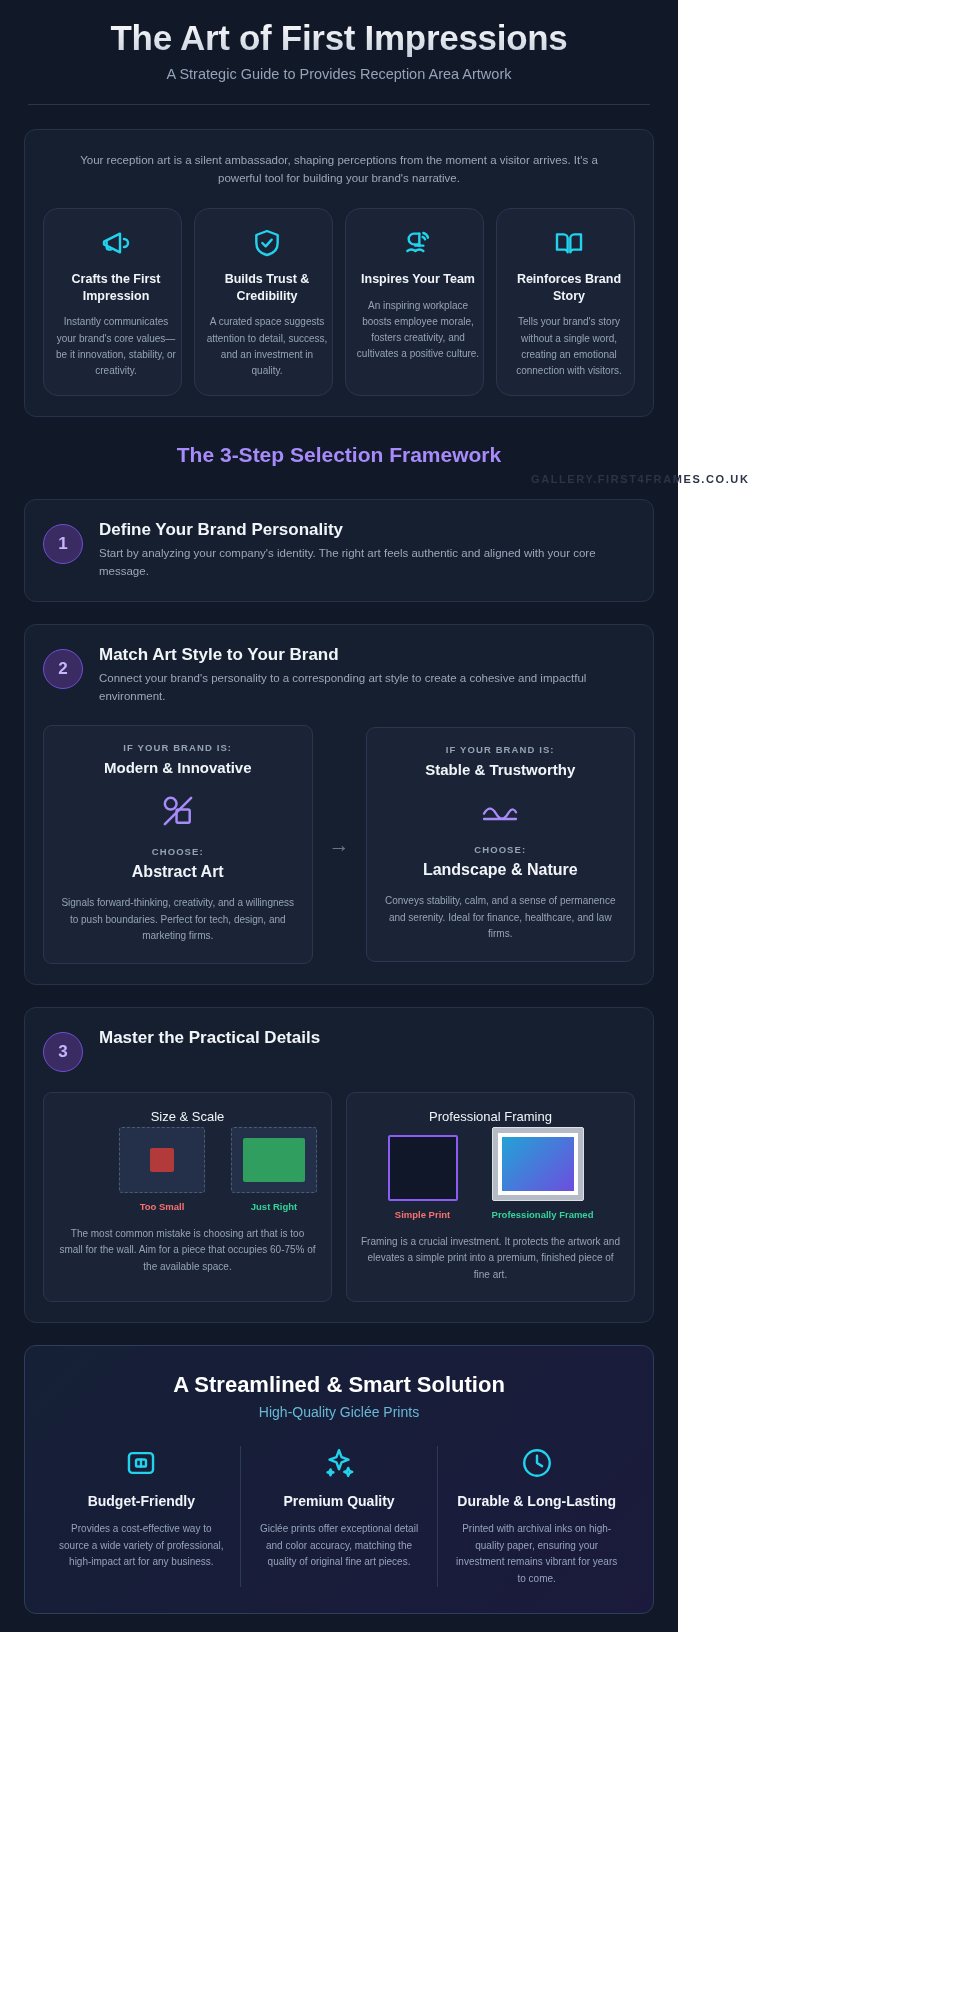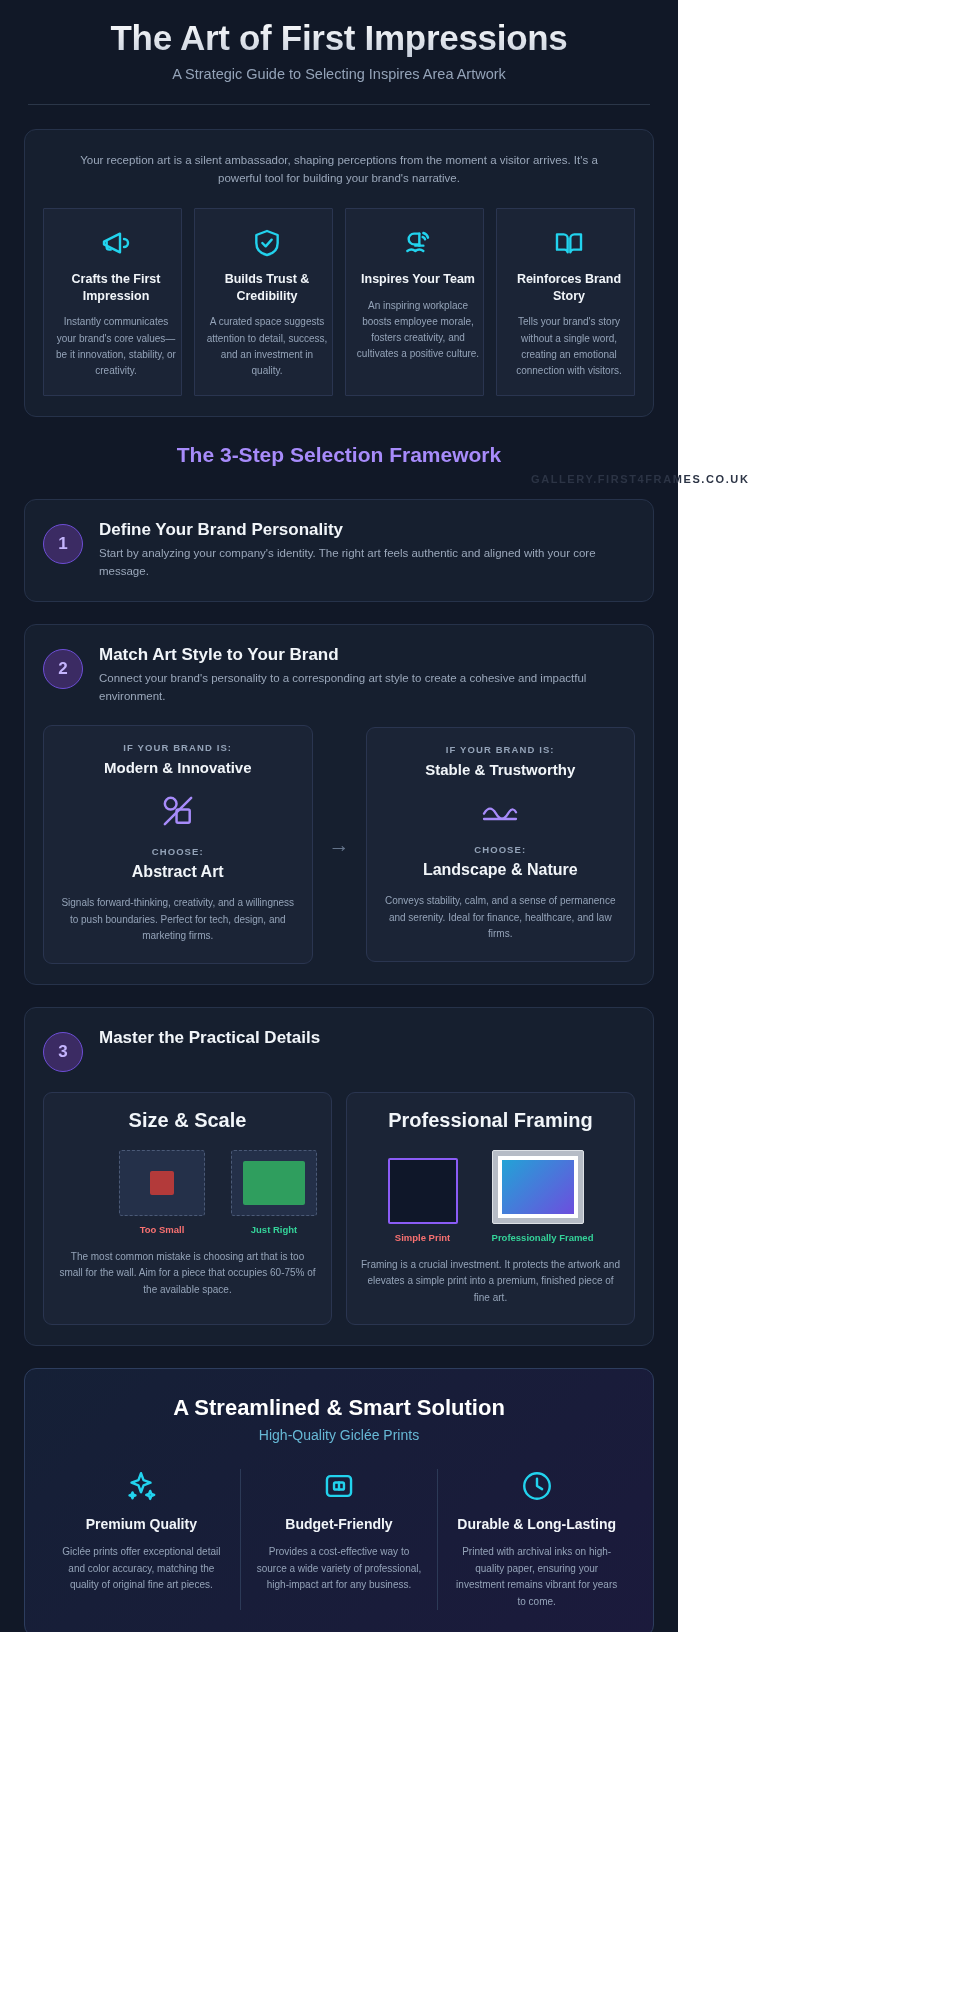--- a/index.html
+++ b/index.html
@@ -67,21 +67,21 @@
     line-height: 1.55;
     margin-bottom: 20px;
     padding: 0 30px;
   }
   
   .benefits { display: flex; gap: 12px; }
   .benefit-card {
     flex: 1;
     background: #1b2436;
     border: 1px solid #2a3550;
-    border-radius: 1px;
+    border-radius: 15px;
     padding: 18px 3px 16px 10px;
     text-align: center;
   }
   .benefit-icon { margin-bottom: 12px; display: block; }
   .benefit-icon svg { display: block; margin: 0 auto; }
   .benefit-title {
     font-size: 12.5px;
     font-weight: bold;
     color: #f1f5f9;
     line-height: 1.35;
@@ -183,24 +183,24 @@
   .practical-row { display: flex; gap: 14px; margin-top: 20px; }
   .practical-card {
     flex: 1;
     background: #1b2436;
     border: 1px solid #2a3550;
     border-radius: 9px;
     padding: 16px 14px 18px 14px;
     text-align: center;
   }
   .practical-title {
-    font-size: 20px;
-    font-weight: bold;
+    font-size: 13px;
+    font-weight: normal;
     color: #f1f5f9;
-    margin-bottom: 18px;
+    margin-bottom: 3px;
   }
   .swatch-row {
     display: flex;
     justify-content: flex-end;
     align-items: flex-end;
     gap: 26px;
     margin-bottom: 8px;
   }
   .swatch-col { text-align: center; }
   .wall {
@@ -310,21 +310,21 @@
 </style>
 </head>
 <body>
 
 <div id="page">
 
   <div id="infographic">
 
     <div class="header">
       <h1>The Art of First Impressions</h1>
-      <div class="subtitle">A Strategic Guide to Selecting Inspires Area Artwork</div>
+      <div class="subtitle">A Strategic Guide to Provides Reception Area Artwork</div>
     </div>
     <div class="hr-divider"></div>
 
     <div class="panel">
       <div class="panel-lead">Your reception art is a silent ambassador, shaping perceptions from the moment a visitor arrives. It's a powerful tool for building your brand's narrative.</div>
 
       <div class="benefits">
 
         <div class="benefit-card">
           <span class="benefit-icon">
@@ -488,39 +488,39 @@
 
     <div class="solution">
       <div class="solution-title">A Streamlined &amp; Smart Solution</div>
       <div class="solution-sub">High-Quality Giclée Prints</div>
 
       <div class="solution-row">
 
         <div class="solution-card">
           <div class="solution-icon">
             <svg width="34" height="34" viewBox="0 0 24 24" fill="none" stroke="#22d3ee" stroke-width="1.7" stroke-linecap="round" stroke-linejoin="round">
+              <rect x="3.5" y="5" width="17" height="14" rx="2.5"></rect>
+              <rect x="8.5" y="9.5" width="7" height="5" rx="1"></rect>
+              <path d="M12 9.5v5"></path>
+            </svg>
+          </div>
+          <div class="solution-card-title">Budget-Friendly</div>
+          <div class="solution-card-desc">Provides a cost-effective way to source a wide variety of professional, high-impact art for any business.</div>
+        </div>
+
+        <div class="solution-card">
+          <div class="solution-icon">
+            <svg width="34" height="34" viewBox="0 0 24 24" fill="none" stroke="#22d3ee" stroke-width="1.7" stroke-linecap="round" stroke-linejoin="round">
               <path d="M12 3l1.8 4.9L18.7 9.7l-4.9 1.8L12 16.4l-1.8-4.9L5.3 9.7l4.9-1.8z"></path>
               <path d="M18.5 15.5l.8 2 2 .8-2 .8-.8 2-.8-2-2-.8 2-.8z"></path>
               <path d="M6 16.5l.6 1.5 1.5.6-1.5.6L6 20.7l-.6-1.5-1.5-.6 1.5-.6z"></path>
             </svg>
           </div>
           <div class="solution-card-title">Premium Quality</div>
           <div class="solution-card-desc">Giclée prints offer exceptional detail and color accuracy, matching the quality of original fine art pieces.</div>
-        </div>
-
-        <div class="solution-card">
-          <div class="solution-icon">
-            <svg width="34" height="34" viewBox="0 0 24 24" fill="none" stroke="#22d3ee" stroke-width="1.7" stroke-linecap="round" stroke-linejoin="round">
-              <rect x="3.5" y="5" width="17" height="14" rx="2.5"></rect>
-              <rect x="8.5" y="9.5" width="7" height="5" rx="1"></rect>
-              <path d="M12 9.5v5"></path>
-            </svg>
-          </div>
-          <div class="solution-card-title">Budget-Friendly</div>
-          <div class="solution-card-desc">Provides a cost-effective way to source a wide variety of professional, high-impact art for any business.</div>
         </div>
 
         <div class="solution-card">
           <div class="solution-icon">
             <svg width="34" height="34" viewBox="0 0 24 24" fill="none" stroke="#22d3ee" stroke-width="1.7" stroke-linecap="round" stroke-linejoin="round">
               <circle cx="12" cy="12" r="9"></circle>
               <path d="M12 6.8V12l3.6 2.2"></path>
             </svg>
           </div>
           <div class="solution-card-title">Durable &amp; Long-Lasting</div>

